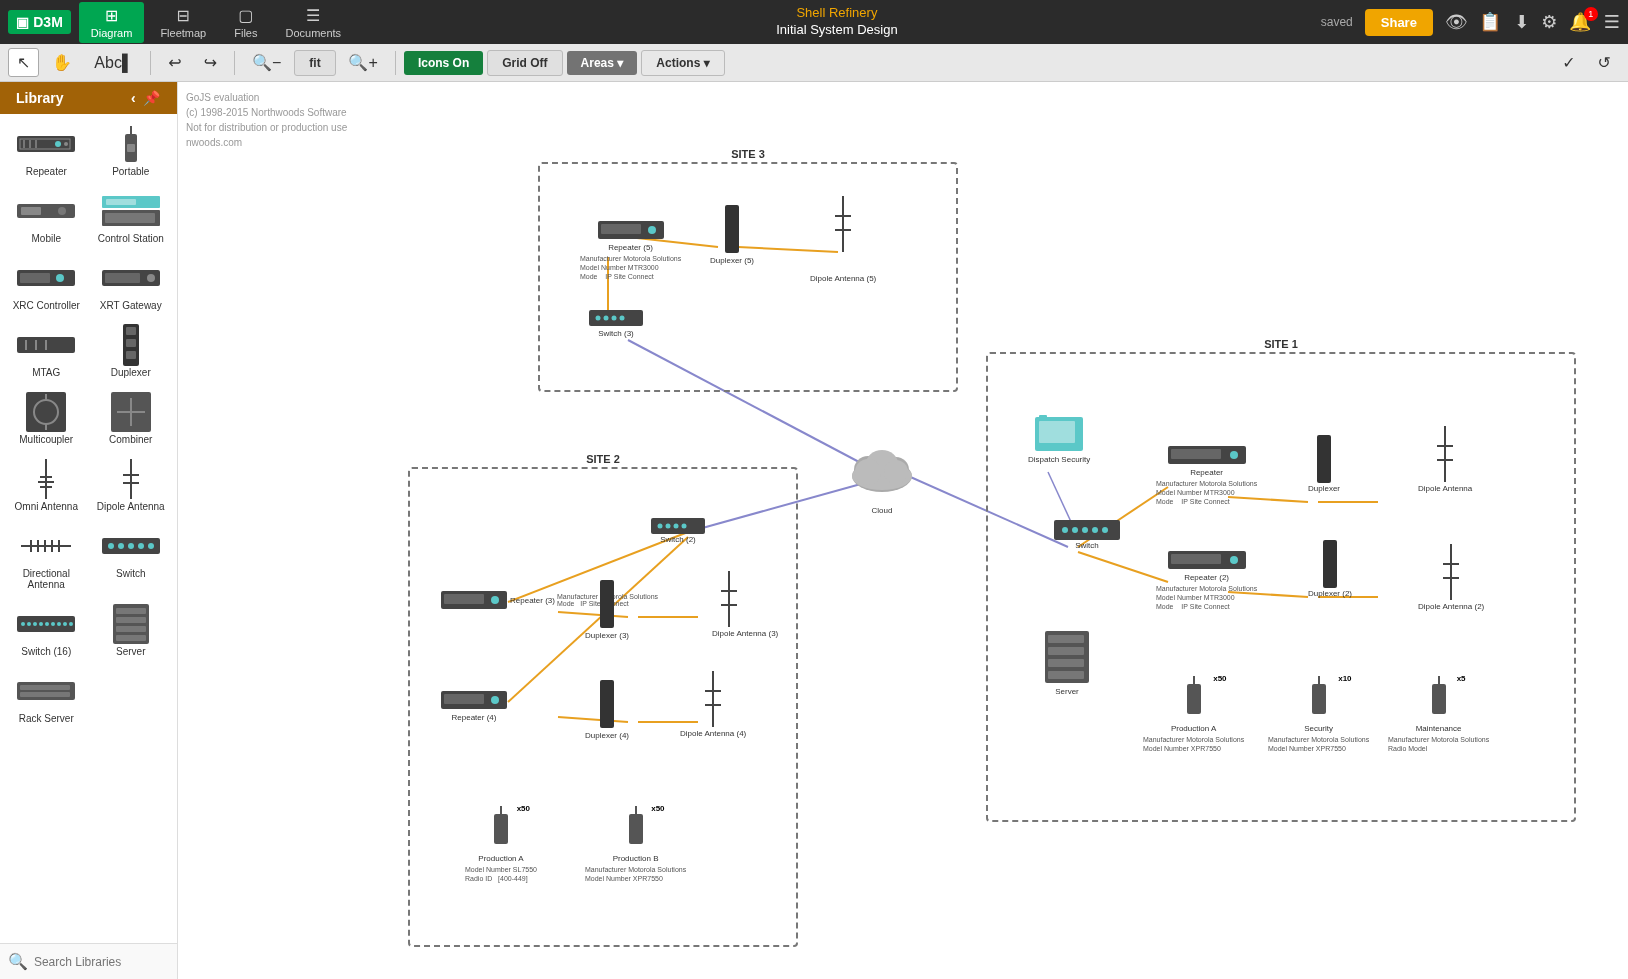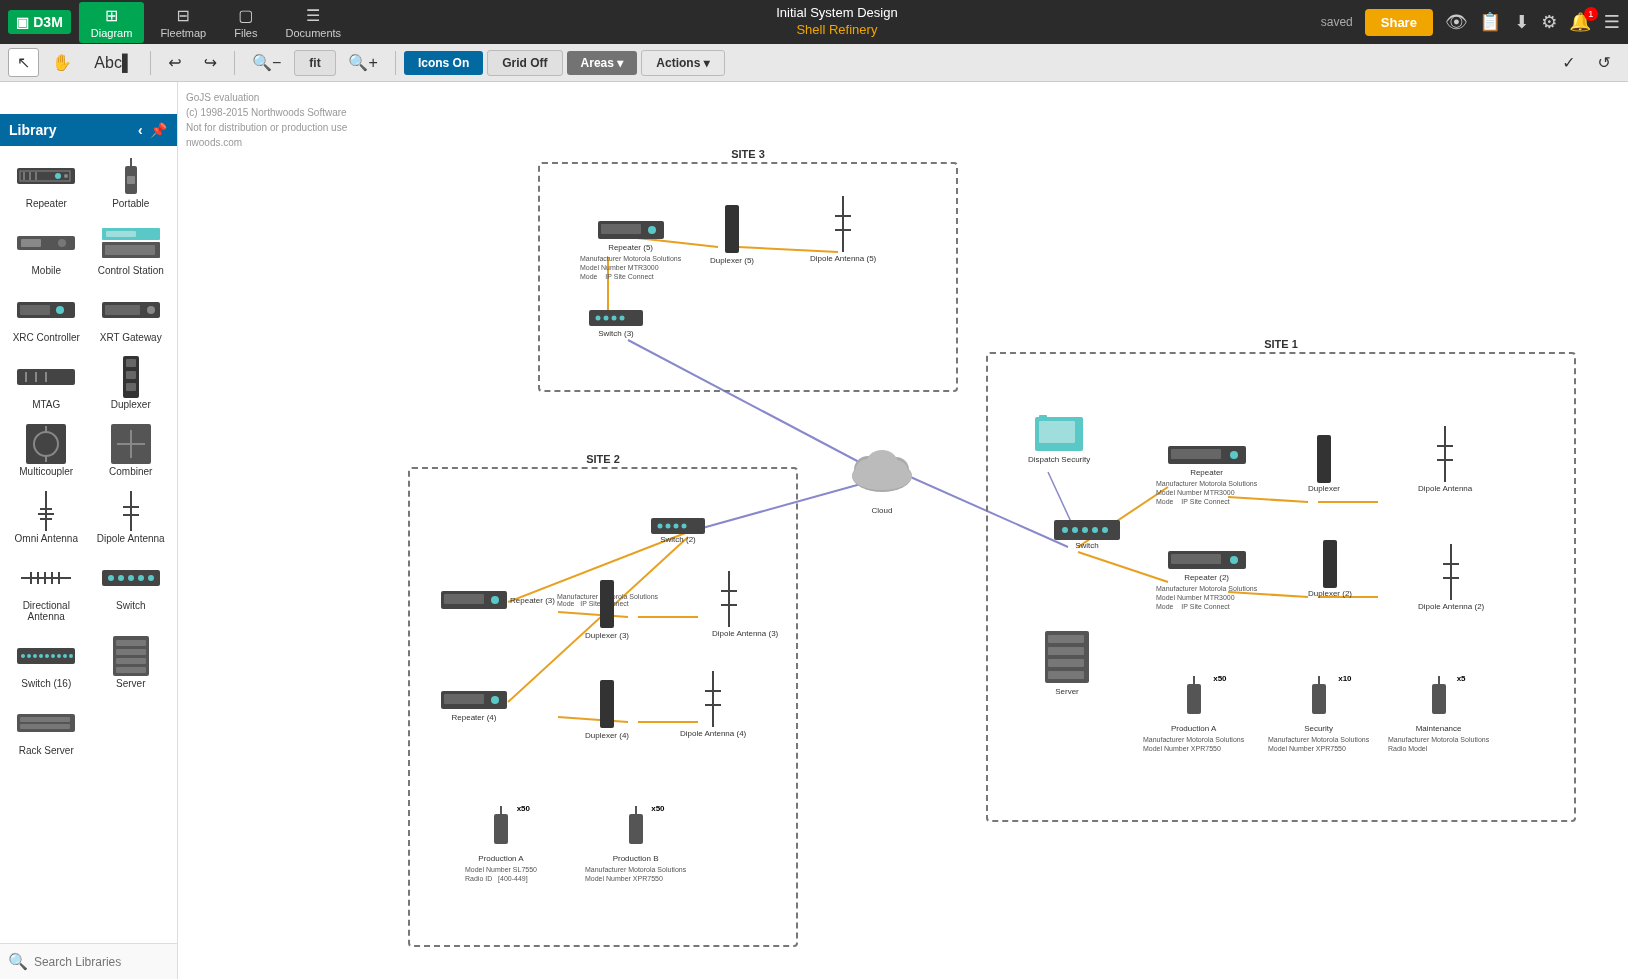--- a/index.html
+++ b/index.html
@@ -113,50 +113,49 @@
     .tool-btn.active { background: #fff; border-color: #aaa; }
     .toolbar-sep { width: 1px; background: #bbb; height: 24px; margin: 0 4px; }
     .toolbar-toggle {
       padding: 5px 14px;
       border-radius: 3px;
       font-size: 12px;
       font-weight: bold;
       cursor: pointer;
       border: none;
     }
-    .toolbar-toggle.on { background: #0369a1; color: white; }
+    .toolbar-toggle.on { background: #15803d; color: white; }
     .toolbar-toggle.off { background: #e0e0e0; color: #333; border: 1px solid #bbb; }
     .toolbar-toggle.areas { background: #737373; color: white; }
     .toolbar-toggle.actions { background: none; color: #333; border: 1px solid #bbb; }
 
     
     .main-layout {
       display: flex;
       height: calc(979px - 44px - 38px);
     }
 
     
     .sidebar {
       width: 178px;
       background: white;
       display: flex;
       flex-direction: column;
       border-right: 1px solid #ddd;
       flex-shrink: 0;
     }
     .sidebar-header {
-      background: #0369a1;
+      background: #a16207;
       color: white;
       font-weight: bold;
       font-size: 14px;
-      padding: 8px 9px;
+      padding: 8px 16px;
       display: flex;
       align-items: center;
       justify-content: space-between;
-      margin-top: 32px;
     }
     .sidebar-header-icons { display: flex; gap: 8px; font-size: 14px; cursor: pointer; }
     .sidebar-content {
       flex: 1;
       overflow-y: auto;
       padding: 8px;
       display: grid;
       grid-template-columns: 1fr 1fr;
       gap: 8px;
       align-content: start;
@@ -242,22 +241,22 @@
     <span class="nav-item-icon">▢</span>
     <span>Files</span>
   </div>
   <div class="nav-item">
     <span class="nav-item-icon">☰</span>
     <span>Documents</span>
   </div>
 
   <div style="flex:1; text-align:center;">
     <div class="nav-title">
+      <div style="color:#f0a500;">Shell Refinery</div>
       <div style="color:white;">Initial System Design</div>
-      <div style="color:#f0a500;">Shell Refinery</div>
     </div>
   </div>
 
   <div class="nav-actions">
     <span style="color:#aaa; font-size:12px;">saved</span>
     <button class="share-btn">Share</button>
     <button class="nav-icon-btn">👁</button>
     <button class="nav-icon-btn">📋</button>
     <button class="nav-icon-btn">⬇</button>
     <button class="nav-icon-btn">⚙</button>
@@ -575,21 +574,21 @@
         <div style="font-size:7px; color:#555; line-height:1.3;">Manufacturer Motorola Solutions<br>Model Number MTR3000<br>Mode &nbsp;&nbsp; IP Site Connect</div>
       </div>
 
       <div style="position:absolute; top:40px; left:170px; display:flex; flex-direction:column; align-items:center; gap:2px;">
         <svg width="18" height="50">
             <rect x="2" y="1" width="14" height="48" rx="2" fill="#333"></rect>
           </svg>
         <div style="font-size:8px; color:#333;">Duplexer (5)</div>
       </div>
 
-      <div style="position:absolute; top:30px; left:270px; display:flex; flex-direction:column; align-items:center; gap:0;">
+      <div style="position:absolute; top:30px; left:270px; display:flex; flex-direction:column; align-items:center; gap:20px;">
         <svg width="24" height="60">
           <line x1="12" y1="2" x2="12" y2="58" stroke="#444" stroke-width="2"></line>
           <line x1="4" y1="22" x2="20" y2="22" stroke="#444" stroke-width="2"></line>
           <line x1="4" y1="36" x2="20" y2="36" stroke="#444" stroke-width="2"></line>
         </svg>
         <div style="font-size:8px; color:#333;">Dipole Antenna (5)</div>
       </div>
 
       <div style="position:absolute; top:145px; left:48px; display:flex; flex-direction:column; align-items:center; gap:2px;">
         <svg width="56" height="18">

